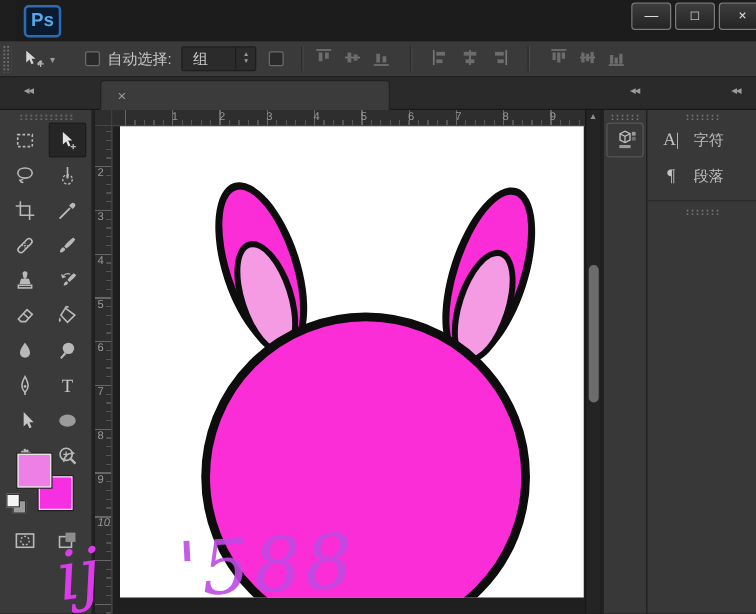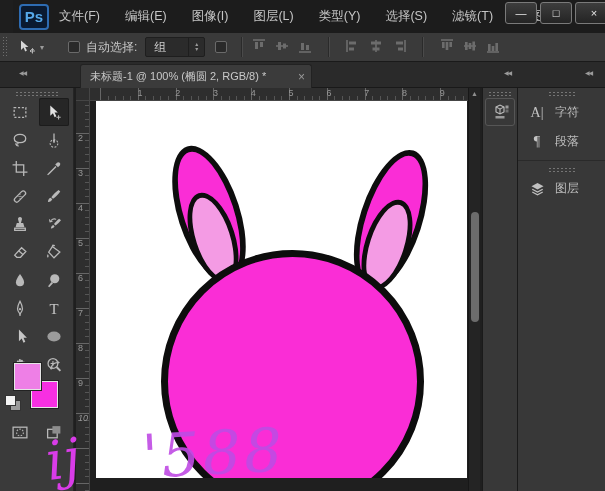--- a/index.html
+++ b/index.html
@@ -107,30 +107,20 @@
   .wm.left{left:46px;top:428px;font-size:54px;transform:rotate(-8deg);}
   .wm.right{left:142px;top:418px;font-size:60px;letter-spacing:3px;transform:rotate(-3deg);opacity:.9;}
 </style>
 </head>
 <body>
 
 <div class="app">
 
   <div class="menubar">
     <div class="ps-logo">Ps</div>
-    <div class="menus" id="menus">
-        <span class="menu-item">文件(F)</span>
-        <span class="menu-item">编辑(E)</span>
-        <span class="menu-item">图像(I)</span>
-        <span class="menu-item">图层(L)</span>
-        <span class="menu-item">类型(Y)</span>
-        <span class="menu-item">选择(S)</span>
-        <span class="menu-item">滤镜(T)</span>
-        <span class="menu-item">视图(V)</span>
-      </div>
     <div class="winbtns">
       <div class="winbtn">—</div>
       <div class="winbtn">□</div>
       <div class="winbtn close">×</div>
     </div>
   </div>
 
   <div class="optionsbar">
     <div class="grip-v"></div>
     <div class="toolpreset">
@@ -201,21 +191,20 @@
             <rect x="3" y="5" width="2.6" height="7" fill="#7d7d7d"></rect>
             <rect x="6.7" y="7" width="2.6" height="5" fill="#7d7d7d"></rect>
             <rect x="10.4" y="4" width="2.6" height="8" fill="#7d7d7d"></rect>
           </svg></div>
       </div>
   </div>
 
   <div class="tabbar">
     <span class="collapse" style="left:19px">◀◀</span>
     <div class="doc-tab">
-      <span class="title">未标题-1 @ 100% (椭圆 2, RGB/8) *</span>
       <span class="close">×</span>
     </div>
     <span class="collapse" style="left:504px">◀◀</span>
     <span class="collapse" style="left:585px">◀◀</span>
   </div>
 
   <div class="content">
 
     <div class="toolbox">
       <div class="grip-h"></div>
@@ -436,29 +425,19 @@
             <span class="picon txt">A|</span>
             <span>字符</span>
           </div>
           <div class="prow">
             <span class="picon txt">¶</span>
             <span>段落</span>
           </div>
         </div>
       <div class="grip-h" style="width:28px;margin-top:6px"></div>
       <div class="pgroup" id="panel-group-2" style="border-bottom:none">
-          <div class="prow">
-            <span class="picon">
-              <svg width="17" height="16" viewBox="0 0 16 16">
-                <path d="M8 2 L14 5.2 8 8.4 2 5.2 Z" fill="#c0c0c0"></path>
-                <path d="M2.8 8.2 L8 11 L13.2 8.2" fill="none" stroke="#c0c0c0" stroke-width="1.3"></path>
-                <path d="M2.8 11 L8 13.8 L13.2 11" fill="none" stroke="#c0c0c0" stroke-width="1.3"></path>
-              </svg>
-            </span>
-            <span>图层</span>
-          </div>
         </div>
     </div>
   </div>
 
   <div class="wm left" style="color: rgb(217, 60, 232);">ij</div>
   <div class="wm right" style="color: rgb(191, 75, 228);">'588</div>
 </div>
 
 </body></html>

